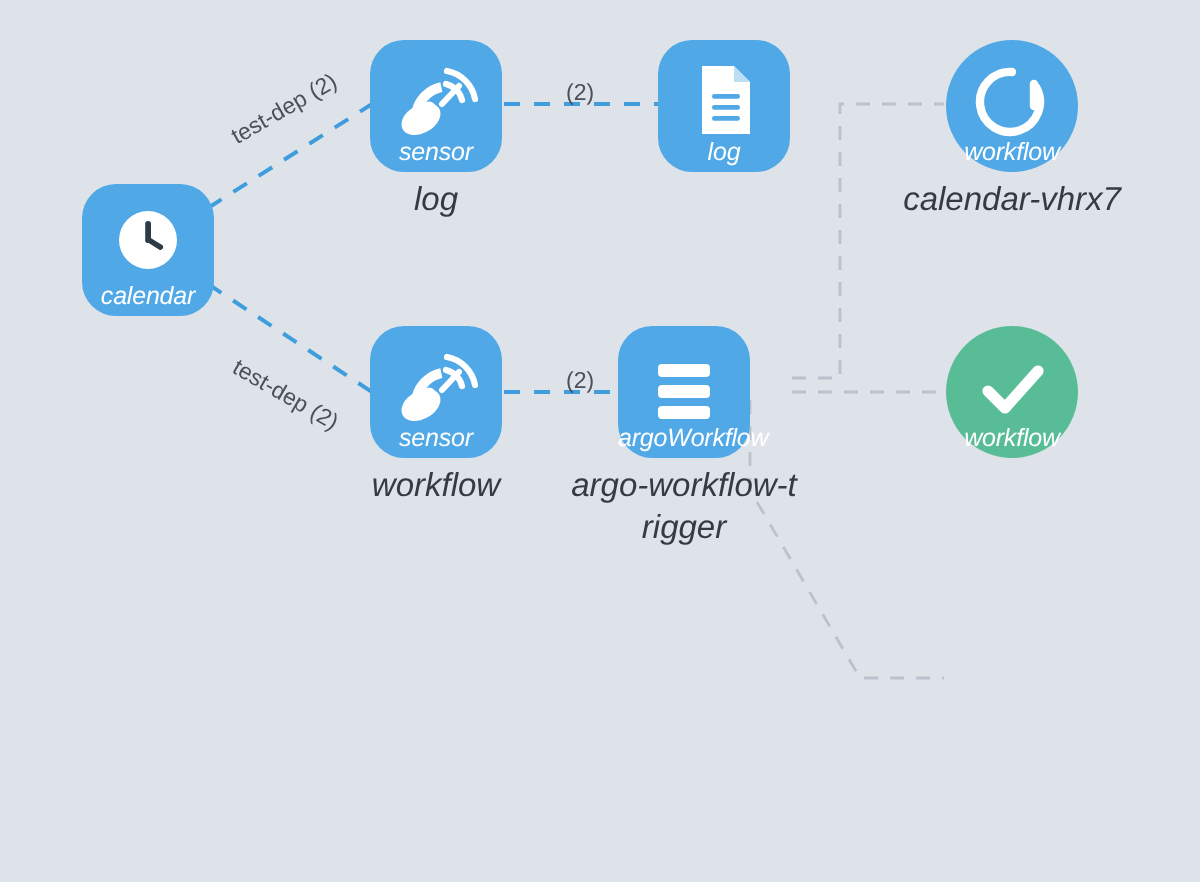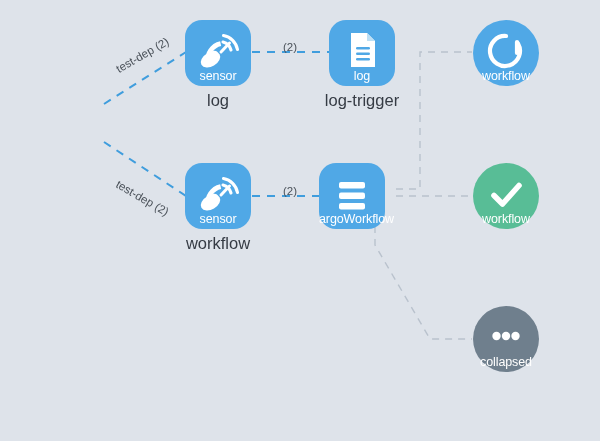--- a/index.html
+++ b/index.html
@@ -24,20 +24,21 @@
     left: 0;
     top: 0;
     width: 600px;
     height: 441px;
   }
   .node {
     position: absolute;
     width: 120px;
     margin-left: -60px;
     text-align: center;
+    font-style: italic;
   }
   .shape-wrap {
     display: flex;
     justify-content: center;
     align-items: center;
     height: 66px;
   }
   .shape {
     position: relative;
     width: 66px;
@@ -105,20 +106,30 @@
     <path d="M 252 52 L 330 52" fill="none" stroke="#3f9ddd" stroke-width="2" stroke-dasharray="8 7"></path>
     <path d="M 252 196 L 330 196" fill="none" stroke="#3f9ddd" stroke-width="2" stroke-dasharray="8 7"></path>
   </svg>
 
   <div class="edge-label" style="left:113px; top:49px; transform:rotate(-30deg);">test-dep (2)</div>
   <div class="edge-label" style="left:283px; top:41px;">(2)</div>
   <div class="edge-label" style="left:113px; top:192px; transform:rotate(30deg);">test-dep (2)</div>
   <div class="edge-label" style="left:283px; top:185px;">(2)</div>
 
   <div class="node" style="left:74px; top:92px;">
+    <div class="shape-wrap">
+      <span class="shape rounded" style="background:#50a8e6;">
+        <svg viewBox="0 0 66 66">
+          <circle cx="33" cy="28" r="14.5" fill="#ffffff"></circle>
+          <rect x="31.6" y="18.5" width="2.9" height="11" rx="1.4" fill="#2d3b47"></rect>
+          <rect x="32.4" y="27" width="2.7" height="9" rx="1.35" fill="#2d3b47" transform="rotate(-58 33.7 28.2)"></rect>
+        </svg>
+        <span class="inner-label">calendar</span>
+      </span>
+    </div>
   </div>
 
   <div class="node" style="left:218px; top:20px;">
     <div class="shape-wrap">
       <span class="shape rounded" style="background:#50a8e6;">
         <svg viewBox="0 0 66 66">
           <path d="M19 41 C19 30.5 27.5 22.5 37.5 22.5 L37.5 27.5 C30 27.5 24 33.5 24 41 Z" fill="#ffffff" transform="rotate(-12 30 33)"></path>
           <ellipse cx="25.5" cy="39.5" rx="10.5" ry="7" fill="#ffffff" transform="rotate(-30 25.5 39.5)"></ellipse>
           <circle cx="29.5" cy="34" r="3.3" fill="#ffffff"></circle>
           <path d="M36 32 L44.5 23" stroke="#ffffff" stroke-width="3" stroke-linecap="round" fill="none"></path>
@@ -137,82 +148,73 @@
         <svg viewBox="0 0 66 66">
           <path d="M22 13 L38 13 L46 21 L46 47 L22 47 Z" fill="#ffffff"></path>
           <path d="M38 13 L38 21 L46 21 Z" fill="#bcdff5"></path>
           <rect x="27" y="27" width="14" height="2.4" rx="1.2" fill="#50a8e6"></rect>
           <rect x="27" y="32.5" width="14" height="2.4" rx="1.2" fill="#50a8e6"></rect>
           <rect x="27" y="38" width="14" height="2.4" rx="1.2" fill="#50a8e6"></rect>
         </svg>
         <span class="inner-label">log</span>
       </span>
     </div>
-    <div class="node-label nobreak">log-trigger</div>
   </div>
 
   <div class="node" style="left:506px; top:20px;">
     <div class="shape-wrap">
       <span class="shape circle" style="background:#50a8e6;">
         <svg viewBox="0 0 66 66">
           <path d="M33 16 A15 15 0 1 0 45 23.5" stroke="#ffffff" stroke-width="4.2" fill="none" stroke-linecap="round"></path>
           <path d="M44 22 L44 33" stroke="#ffffff" stroke-width="4.2" fill="none" stroke-linecap="round"></path>
         </svg>
         <span class="inner-label">workflow</span>
       </span>
     </div>
+    <div class="node-label nobreak">calendar-vhrx7</div>
   </div>
 
   <div class="node" style="left:218px; top:163px;">
     <div class="shape-wrap">
       <span class="shape rounded" style="background:#50a8e6;">
         <svg viewBox="0 0 66 66">
           <path d="M19 41 C19 30.5 27.5 22.5 37.5 22.5 L37.5 27.5 C30 27.5 24 33.5 24 41 Z" fill="#ffffff" transform="rotate(-12 30 33)"></path>
           <ellipse cx="25.5" cy="39.5" rx="10.5" ry="7" fill="#ffffff" transform="rotate(-30 25.5 39.5)"></ellipse>
           <circle cx="29.5" cy="34" r="3.3" fill="#ffffff"></circle>
           <path d="M36 32 L44.5 23" stroke="#ffffff" stroke-width="3" stroke-linecap="round" fill="none"></path>
           <path d="M38 22 A11 11 0 0 1 46 30" stroke="#ffffff" stroke-width="3.1" fill="none" stroke-linecap="round"></path>
           <path d="M38.5 15.5 A17.5 17.5 0 0 1 52.5 29.5" stroke="#ffffff" stroke-width="3.1" fill="none" stroke-linecap="round"></path>
         </svg>
         <span class="inner-label">sensor</span>
       </span>
     </div>
     <div class="node-label nobreak">workflow</div>
   </div>
 
-  <div class="node" style="left:352px; top:163px;">
+  <div class="node" style="left:342px; top:163px;">
     <div class="shape-wrap">
       <span class="shape rounded" style="background:#50a8e6;">
         <svg viewBox="0 0 66 66">
           <rect x="20" y="19" width="26" height="6.5" rx="2" fill="#ffffff"></rect>
           <rect x="20" y="29.5" width="26" height="6.5" rx="2" fill="#ffffff"></rect>
           <rect x="20" y="40" width="26" height="6.5" rx="2" fill="#ffffff"></rect>
         </svg>
         <span class="inner-label">argoWorkflow</span>
       </span>
     </div>
+    <div class="node-label">argo-workflow-trigger</div>
   </div>
 
   <div class="node" style="left:506px; top:163px;">
     <div class="shape-wrap">
       <span class="shape circle" style="background:#58bd96;">
         <svg viewBox="0 0 66 66">
           <path d="M21 32.5 L29.5 41 L46 22.5" stroke="#ffffff" stroke-width="5.6" fill="none" stroke-linecap="round" stroke-linejoin="round"></path>
         </svg>
         <span class="inner-label">workflow</span>
       </span>
     </div>
   </div>
 
   <div class="node" style="left:506px; top:306px;">
-    <div class="shape-wrap">
-      <span class="shape circle" style="background:#6f7f8d;">
-        <svg viewBox="0 0 66 66">
-          <circle cx="23.5" cy="30" r="4.2" fill="#ffffff"></circle>
-          <circle cx="33" cy="30" r="4.2" fill="#ffffff"></circle>
-          <circle cx="42.5" cy="30" r="4.2" fill="#ffffff"></circle>
-        </svg>
-        <span class="inner-label">collapsed</span>
-      </span>
-    </div>
   </div>
 
 </div>
 
 </body></html>

